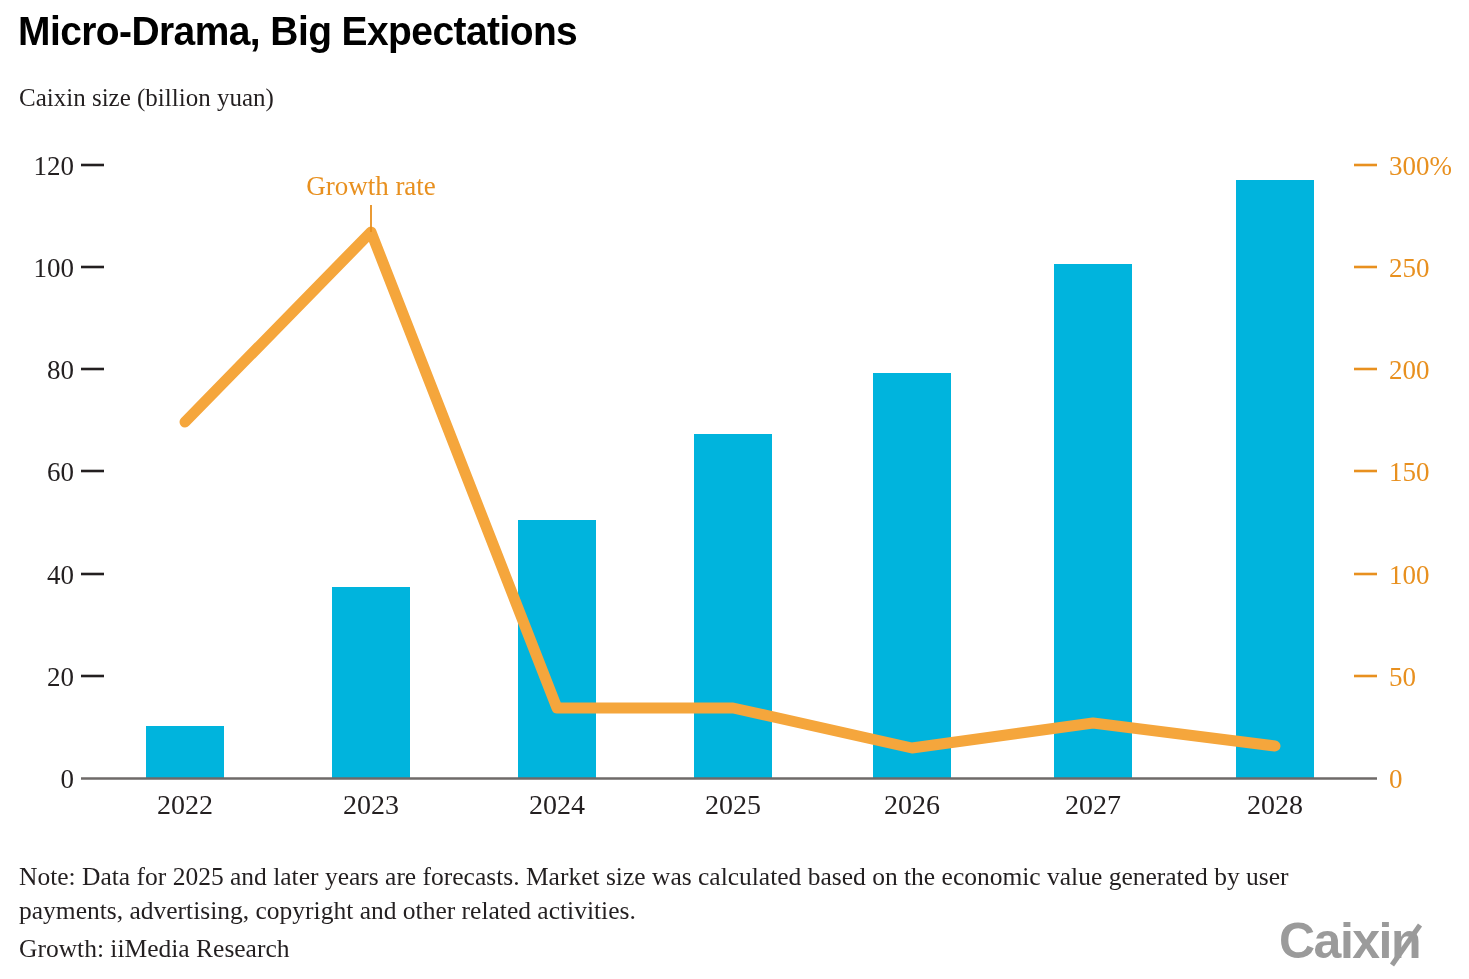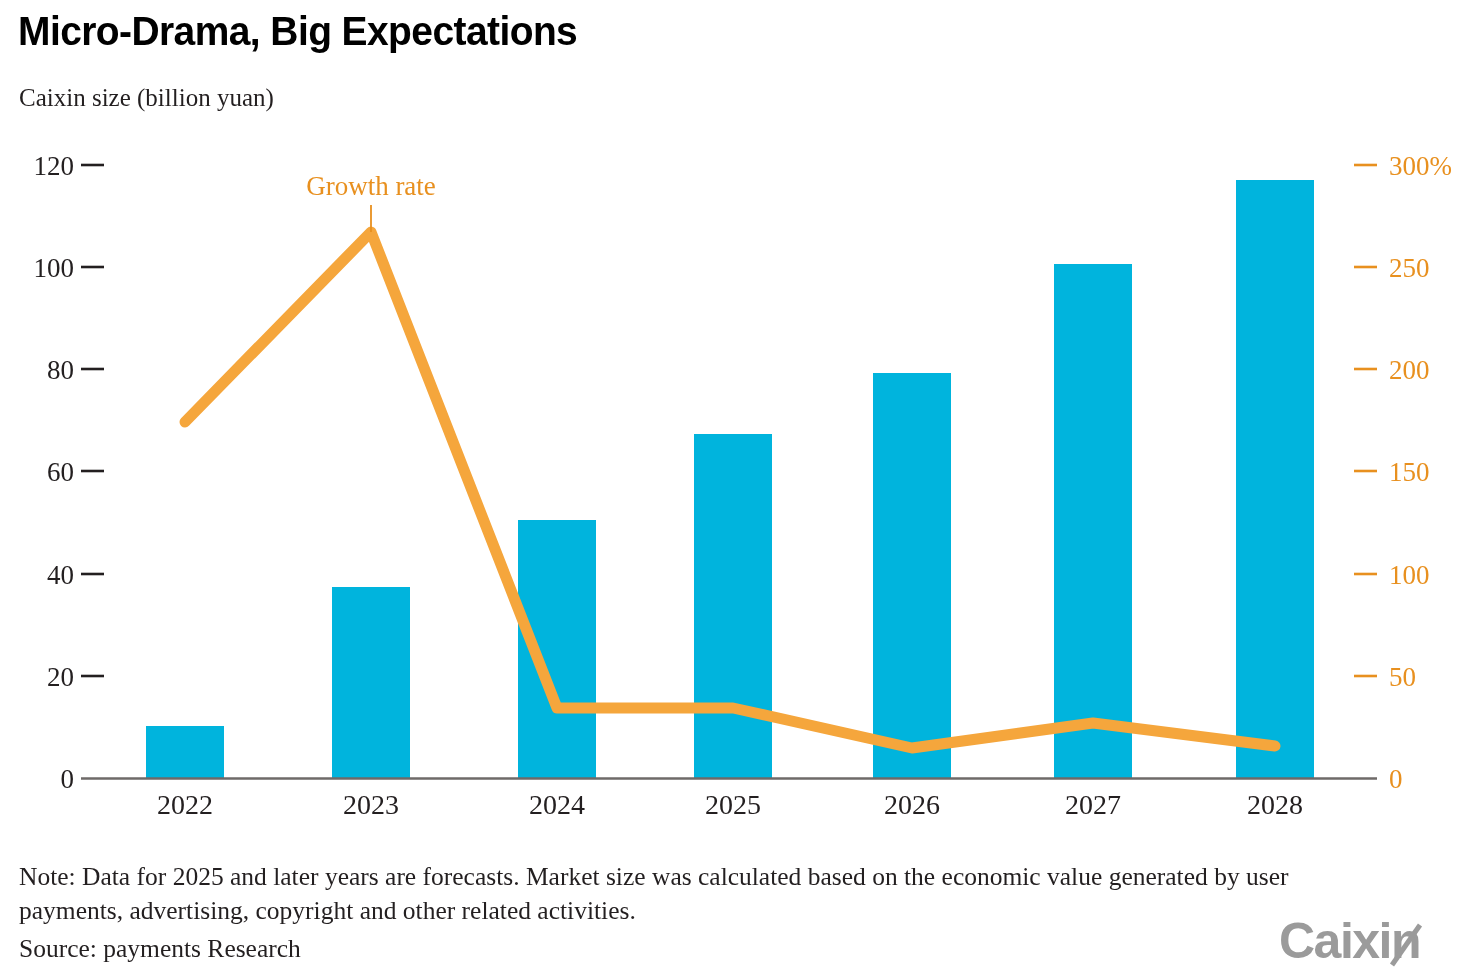--- a/index.html
+++ b/index.html
@@ -189,21 +189,21 @@
         <text class="x-label" x="904" y="814">2026</text>
         <text class="x-label" x="1085" y="814">2027</text>
         <text class="x-label" x="1267" y="814">2028</text>
       </g>
 
     </svg>
   </div>
 
   <div class="footnotes">
     <div class="footnote-note">Note: Data for 2025 and later years are forecasts. Market size was calculated based on the economic value generated by user payments, advertising, copyright and other related activities.</div>
-    <div class="footnote-source">Source: payments Research</div>
+    <div class="footnote-source">Growth: iiMedia Research</div>
   </div>
 
   <svg class="brand-logo" viewBox="0 0 176 56">
     <text x="0" y="45" font-family="Liberation Sans, sans-serif" font-size="50" font-weight="bold" letter-spacing="-1.5" fill="#9b9b9b">Caixin</text>
     <line x1="113" y1="52" x2="141" y2="12" stroke="#9b9b9b" stroke-width="5"></line>
   </svg>
 
 </div>
 
 </body></html>

